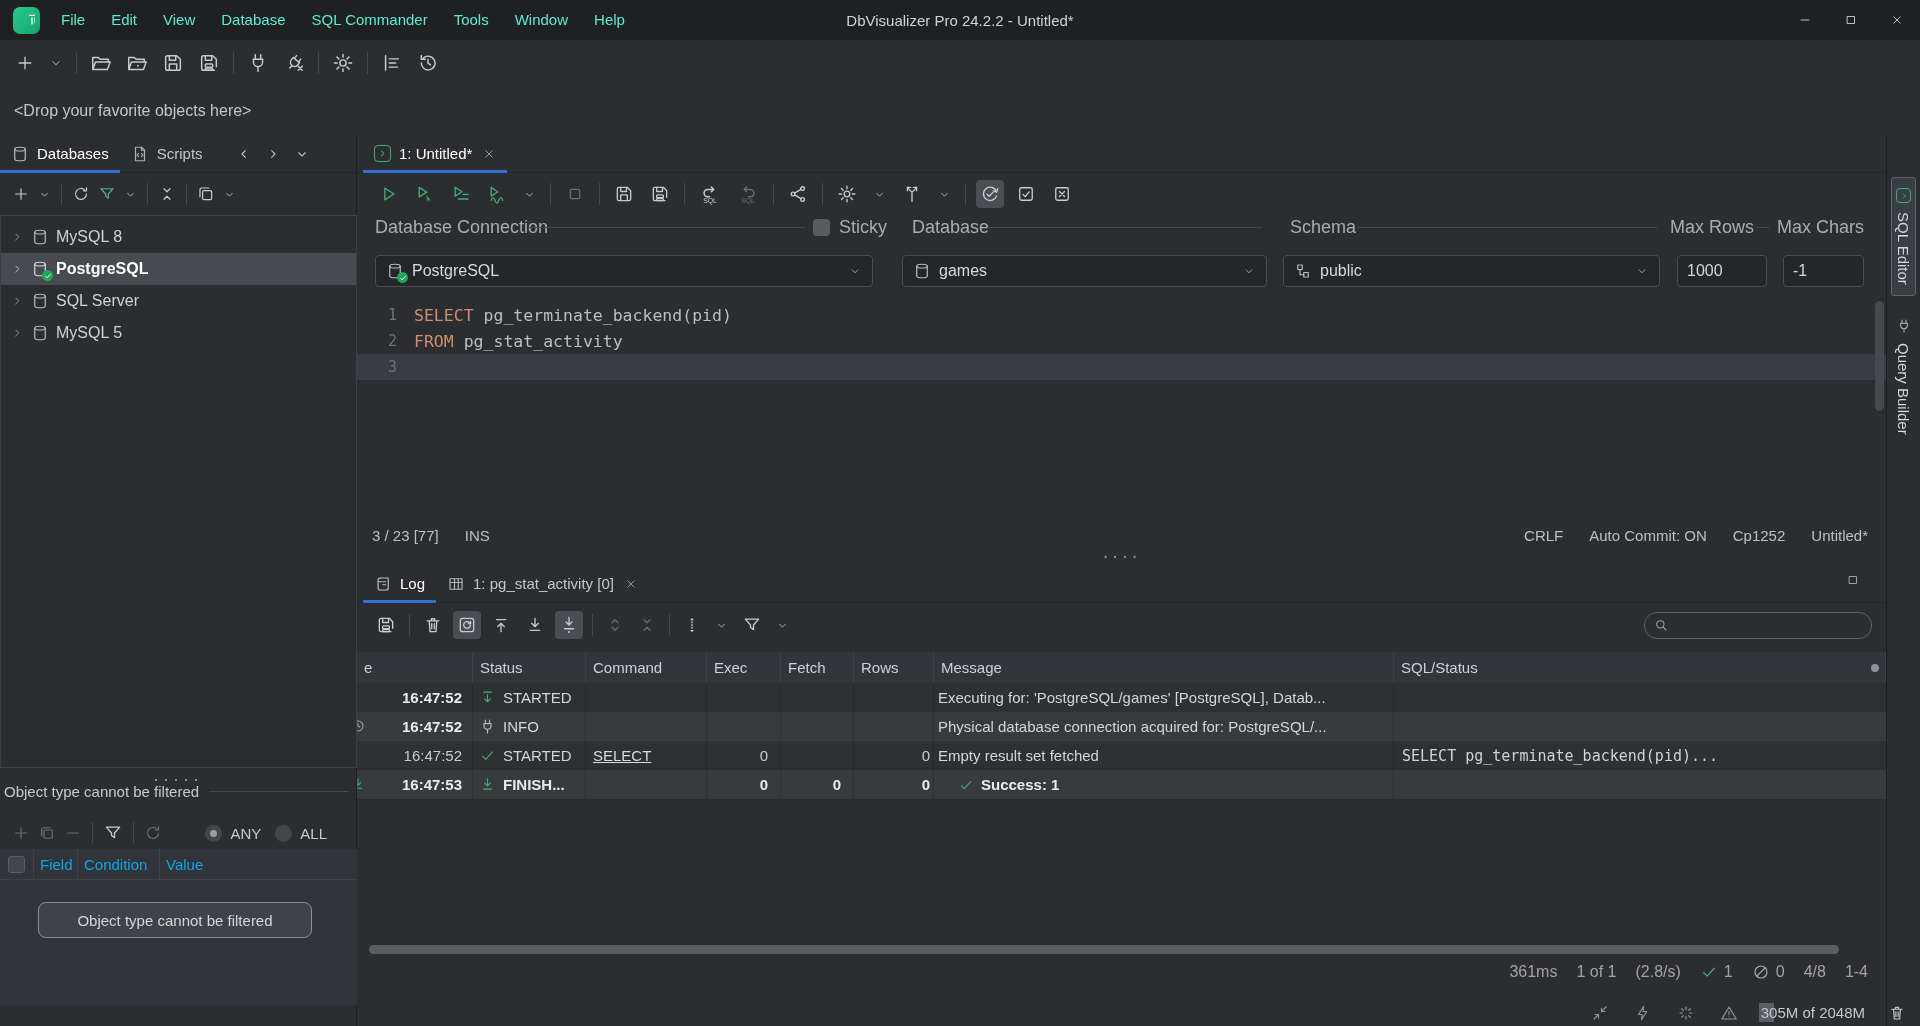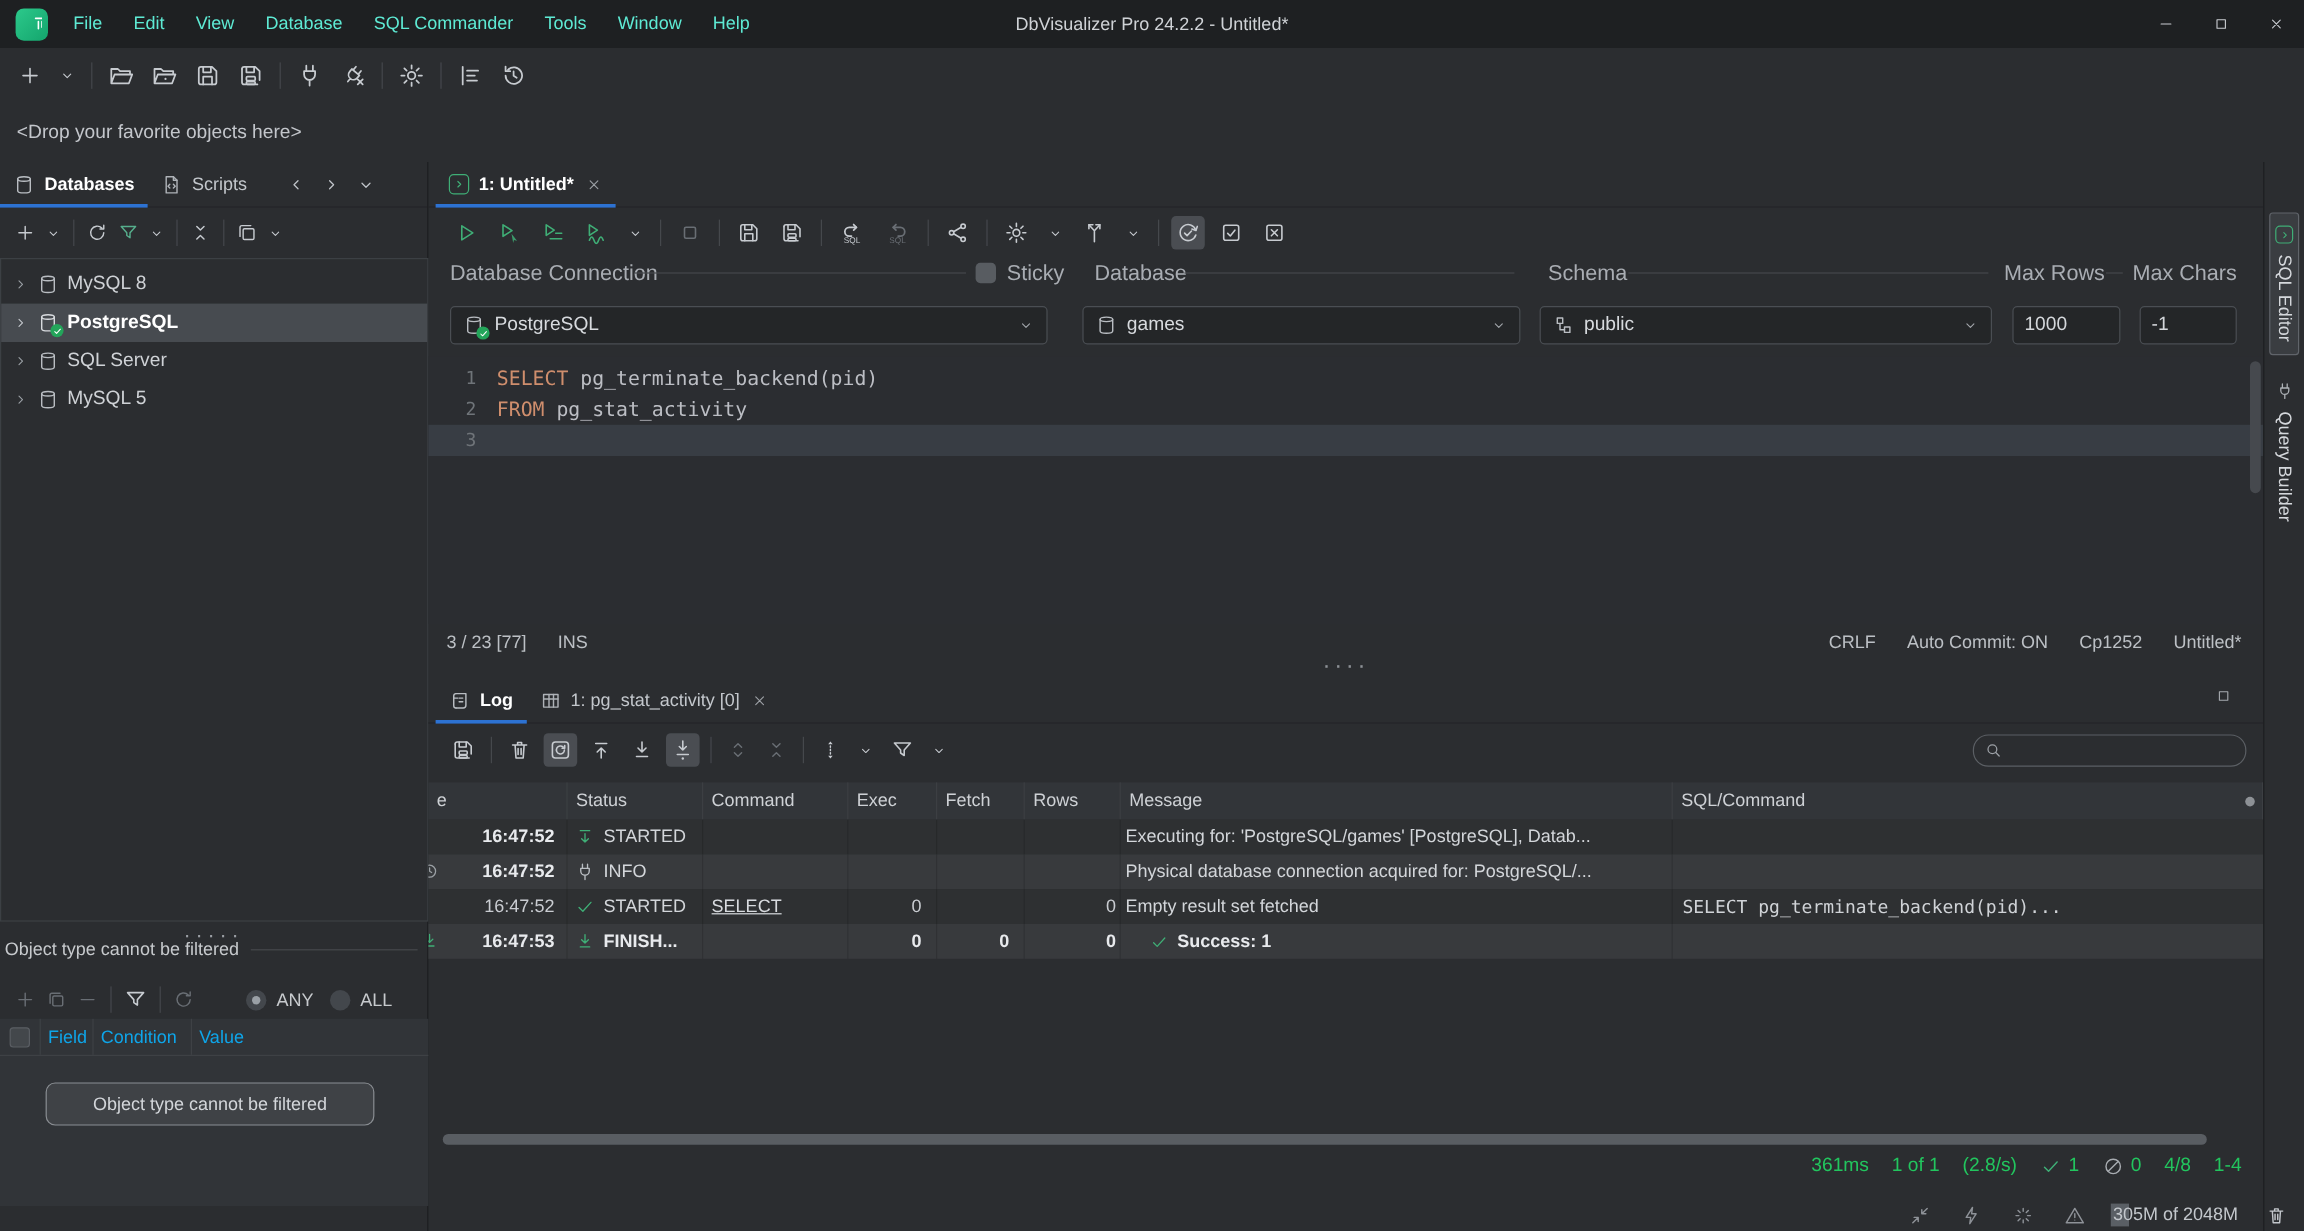--- a/index.html
+++ b/index.html
@@ -22,21 +22,21 @@
   .winbtns{margin-left:auto;display:flex;height:100%}
   .winbtn{width:46px;height:100%;display:flex;align-items:center;justify-content:center;color:#c9ccd1}
   
   .mtoolbar{position:absolute;left:0;top:40px;width:1920px;height:46px;display:flex;align-items:center;padding-left:8px;box-sizing:border-box}
   .mtoolbar .tbtn{margin:0 3px}
   
   .favorites{position:absolute;left:0;top:86px;width:1920px;height:49px;display:flex;align-items:center;padding-left:14px;box-sizing:border-box;color:#c3c6cb;font-size:16px}
   
   .band{height:38px;display:flex;align-items:stretch;border-bottom:1px solid #232528;box-sizing:border-box}
   .tab{display:flex;align-items:center;gap:8px;padding:0 11px;position:relative;color:#c3c7cc}
-  .tab.active{color:#fff;font-weight:bold}
+  .tab.active{color:#fff;font-weight:normal}
   .tab.active::after{content:'';position:absolute;left:0;right:0;bottom:-1px;height:3px;background:#2d72d2}
   .tclose{color:#9da1a6;margin-left:2px;display:flex}
   .runbox{width:17px;height:17px;border:1.6px solid #3fae76;border-radius:4px;color:#3fae76;display:flex;align-items:center;justify-content:center;box-sizing:border-box}
   
   .left-col{position:absolute;left:0;top:135px;width:357px;height:891px;border-right:1px solid #1d1f21;box-sizing:border-box}
   .main-col{position:absolute;left:357px;top:135px;width:1529px;height:891px}
   .right-strip{position:absolute;left:1886px;top:135px;width:34px;height:891px;border-left:1px solid #1d1f21;box-sizing:border-box;display:flex;flex-direction:column;align-items:center;padding-top:42px}
   
   .ltoolbar{position:absolute;left:0;top:38px;width:100%;height:42px;display:flex;align-items:center;padding-left:8px;box-sizing:border-box}
   .treebox{position:absolute;left:0;top:80px;width:357px;height:553px;border:1px solid #3c4044;box-sizing:border-box;padding-top:5px}
@@ -103,21 +103,21 @@
   .c-fetch{width:73px;justify-content:flex-end;padding-right:12px}
   .c-rows{width:80px;justify-content:flex-end;padding-right:3px}
   .c-msg{width:460px;padding-left:4px;gap:7px}
   .c-sql{flex:1;border-right:none;padding-left:8px;font-family:"DejaVu Sans Mono",monospace;font-size:15px;color:#d0d3d7}
   .bold{font-weight:bold;color:#e8eaed}
   .t-norm{color:#c9ccd1}
   .stext{color:#d3d6da}
   .leftclip{position:absolute;left:-7px;top:6px}
   .selectlink{text-decoration:underline;color:#d8dbdf}
   .hscroll{position:absolute;left:12px;top:810px;width:1470px;height:9px;background:#595d62;border-radius:5px}
-  .lfooter{position:absolute;left:0;top:828px;width:100%;display:flex;justify-content:flex-end;align-items:center;gap:19px;padding-right:18px;box-sizing:border-box;color:#22c55e;font-size:16px}
+  .lfooter{position:absolute;left:0;top:828px;width:100%;display:flex;justify-content:flex-end;align-items:center;gap:19px;padding-right:18px;box-sizing:border-box;color:#a3a3a3;font-size:16px}
   .lfooter .pair{display:flex;align-items:center;gap:6px}
   
   .appstatus{position:absolute;left:0;top:999px;width:1920px;height:27px;display:flex;align-items:center;justify-content:flex-end;gap:17px;padding-right:10px;box-sizing:border-box;color:#8e9298}
   .mem{color:#c3c7cc;font-size:15px;background:linear-gradient(to right,#5a5f65 0 14%,transparent 14%);padding:1px 2px}
   
   .vtab{display:flex;flex-direction:column;align-items:center;gap:9px;padding:10px 3px;box-sizing:border-box;color:#d5d8dc}
   .vtab.active{border:1px solid #60646a;background:#3a3d41;border-radius:3px}
   .vtxt{writing-mode:vertical-rl;font-size:15px;white-space:nowrap}
 </style>
 </head>
@@ -942,21 +942,21 @@
     <div class="hc c-fetch" style="justify-content:flex-start;padding-right:0">
         <span>Fetch</span>
       </div>
     <div class="hc c-rows" style="justify-content:flex-start;padding-right:0">
         <span>Rows</span>
       </div>
     <div class="hc c-msg">
         <span>Message</span>
       </div>
     <div class="hc c-sql" style="font-family:'Liberation Sans',sans-serif;color:#ced1d5;font-size:15px">
-        <span>SQL/Command</span>
+        <span>SQL/Status</span>
       </div>
     <span class="hdot"></span>
   </div>
 
   <div class="lrow odd" style="top:548px">
     <div class="lc c-time">
         <span class="bold">16:47:52</span>
       </div>
     <div class="lc c-status">
       <svg class="ic s17 grn" style="width:17px;height:17px">

